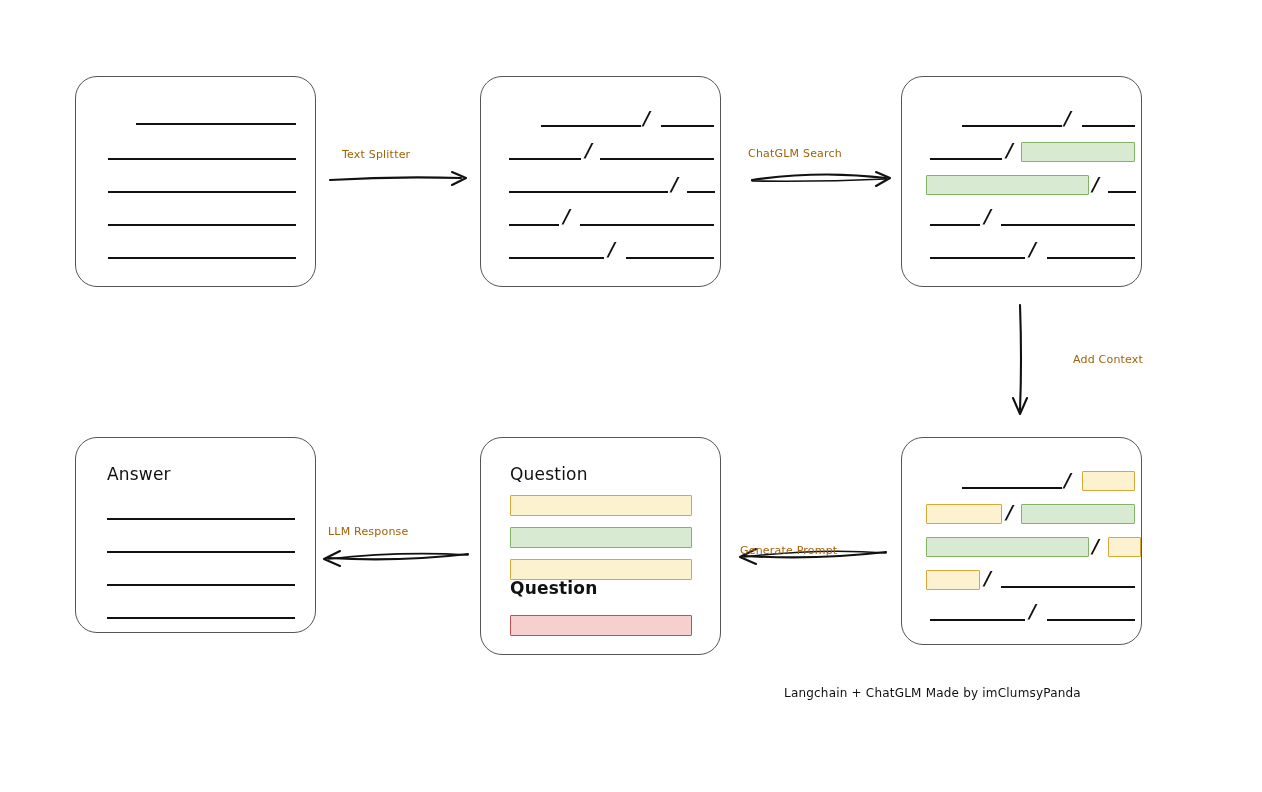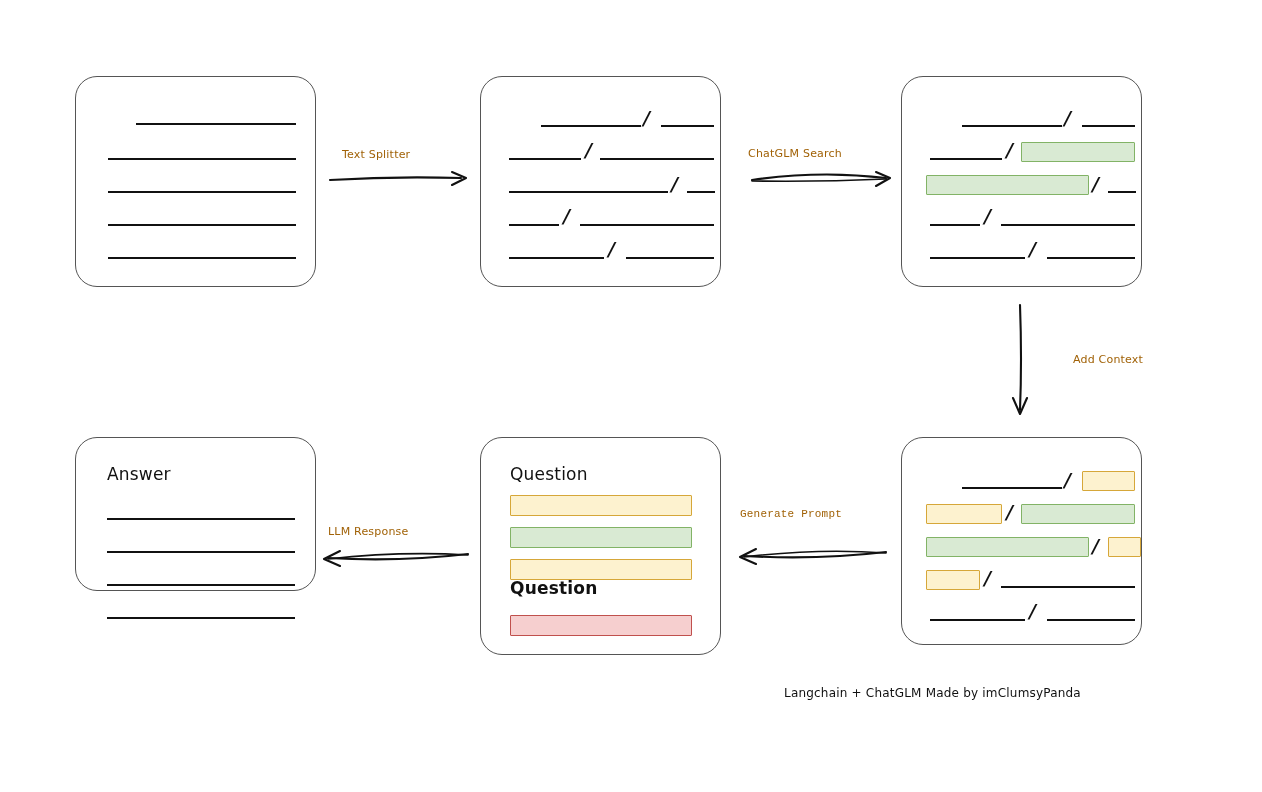--- a/index.html
+++ b/index.html
@@ -127,21 +127,21 @@
     <g>
       <path d="M468 554 Q400 562 328 558" fill="none" stroke="#111111" stroke-width="2.1" stroke-linecap="round"></path>
       <path d="M468 555 Q400 551 328 559" fill="none" stroke="#111111" stroke-width="1.6" stroke-linecap="round"></path>
       <path d="M340 551 L324 559 L340 566" fill="none" stroke="#111111" stroke-width="2.1" stroke-linejoin="round" stroke-linecap="round"></path>
     </g>
   </svg>
 
   <div class="edge-label" style="left:342px; top:148px;">Text Splitter</div>
   <div class="edge-label" style="left:748px; top:147px;">ChatGLM Search</div>
   <div class="edge-label" style="left:1036px; top:353px;margin-left:37px;">Add Context</div>
-  <div class="edge-label" style="left:740px; top:508px;font-family:Liberation Mono, monospace;">Generate Prompt</div>
+  <div class="edge-label" style="left:740px; top:544px;">Generate Prompt</div>
   <div class="edge-label" style="left:328px; top:525px;">LLM Response</div>
 
   <div class="node-box" style="left:75px; top:76px; width:241px; height:211px;">
 
     <div class="seg" style="left:60px;  top:46px;  width:160px;"></div>
     <div class="seg" style="left:32px;  top:81px;  width:188px;"></div>
     <div class="seg" style="left:32px;  top:114px; width:188px;"></div>
     <div class="seg" style="left:32px;  top:147px; width:188px;"></div>
     <div class="seg" style="left:32px;  top:180px; width:188px;"></div>
   </div>
@@ -217,21 +217,21 @@
 
   <div class="node-box" style="left:480px; top:437px; width:241px; height:218px;">
     <div class="box-label" style="left:29px; top:26px;">Question</div>
     <div class="bar yellow" style="left:29px; top:57px;  width:182px; height:21px;"></div>
     <div class="bar green" style="left:29px; top:89px;  width:182px; height:21px;"></div>
     <div class="bar yellow" style="left:29px; top:121px; width:182px; height:21px;"></div>
     <div class="box-label" style="left:29px; top:140px;font-weight:bold;">Question</div>
     <div class="bar red" style="left:29px; top:177px; width:182px; height:21px;"></div>
   </div>
 
-  <div class="node-box" style="left:75px; top:437px; width:241px; height:154px;">
+  <div class="node-box" style="left:75px; top:437px; width:241px; height:196px;">
     <div class="box-label" style="left:31px; top:26px;">Answer</div>
     <div class="seg" style="left:31px; top:80px;  width:188px;"></div>
     <div class="seg" style="left:31px; top:113px; width:188px;"></div>
     <div class="seg" style="left:31px; top:146px; width:188px;"></div>
     <div class="seg" style="left:31px; top:179px; width:188px;"></div>
   </div>
 
   <div class="footer-note" style="left:784px; top:686px;">Langchain + ChatGLM Made by imClumsyPanda</div>
 
 </div>

